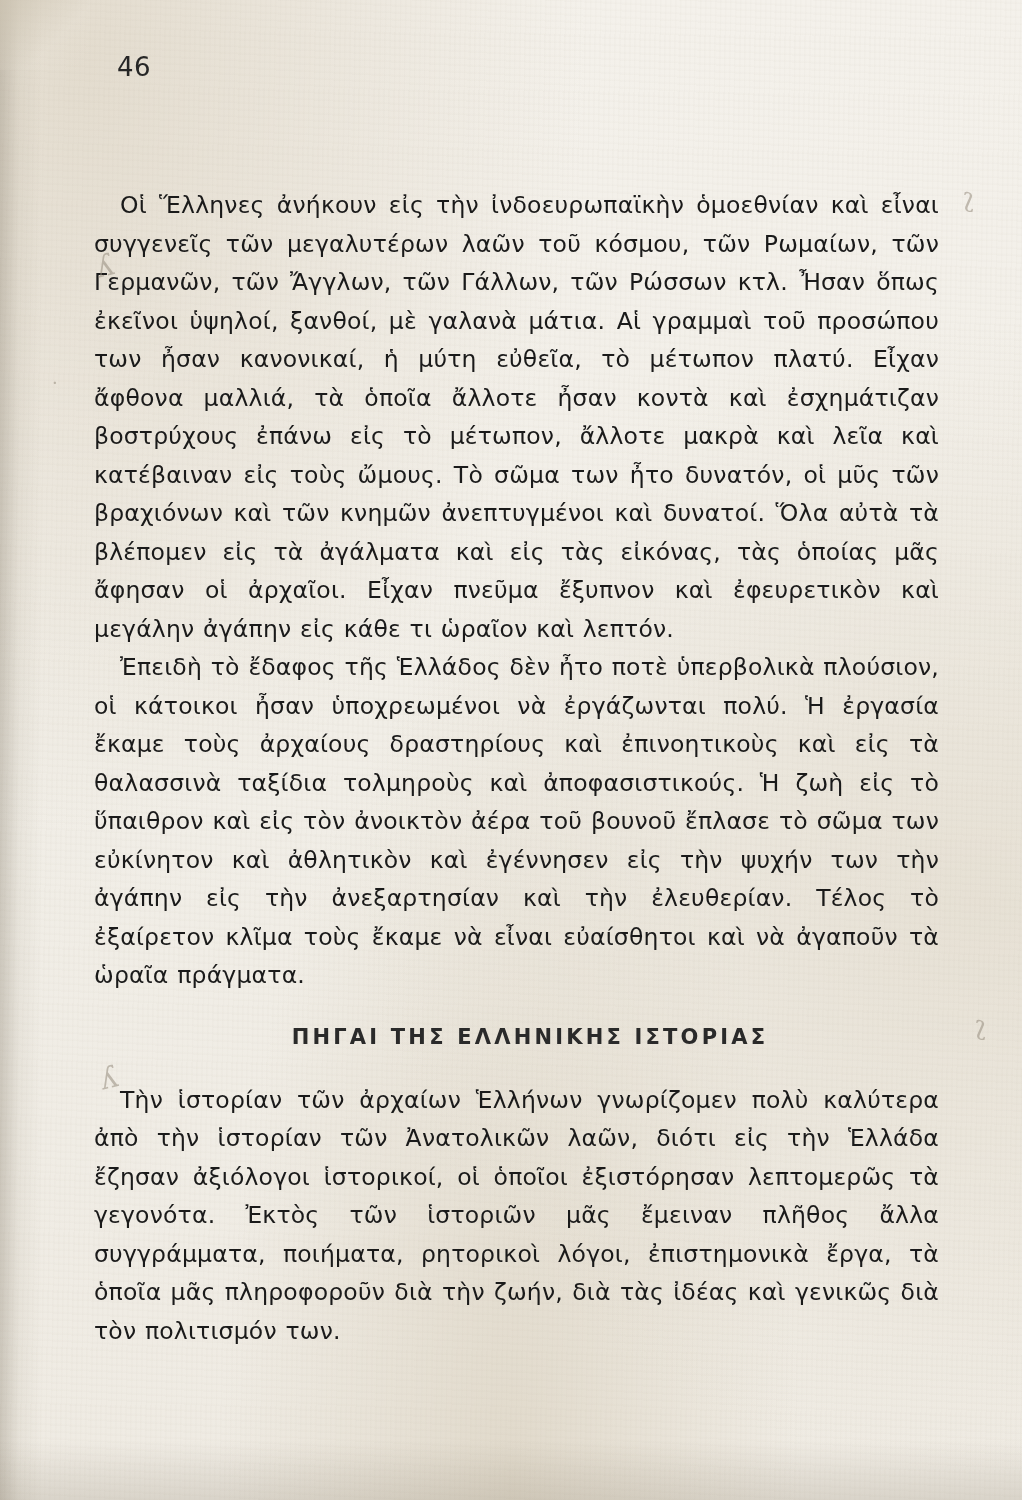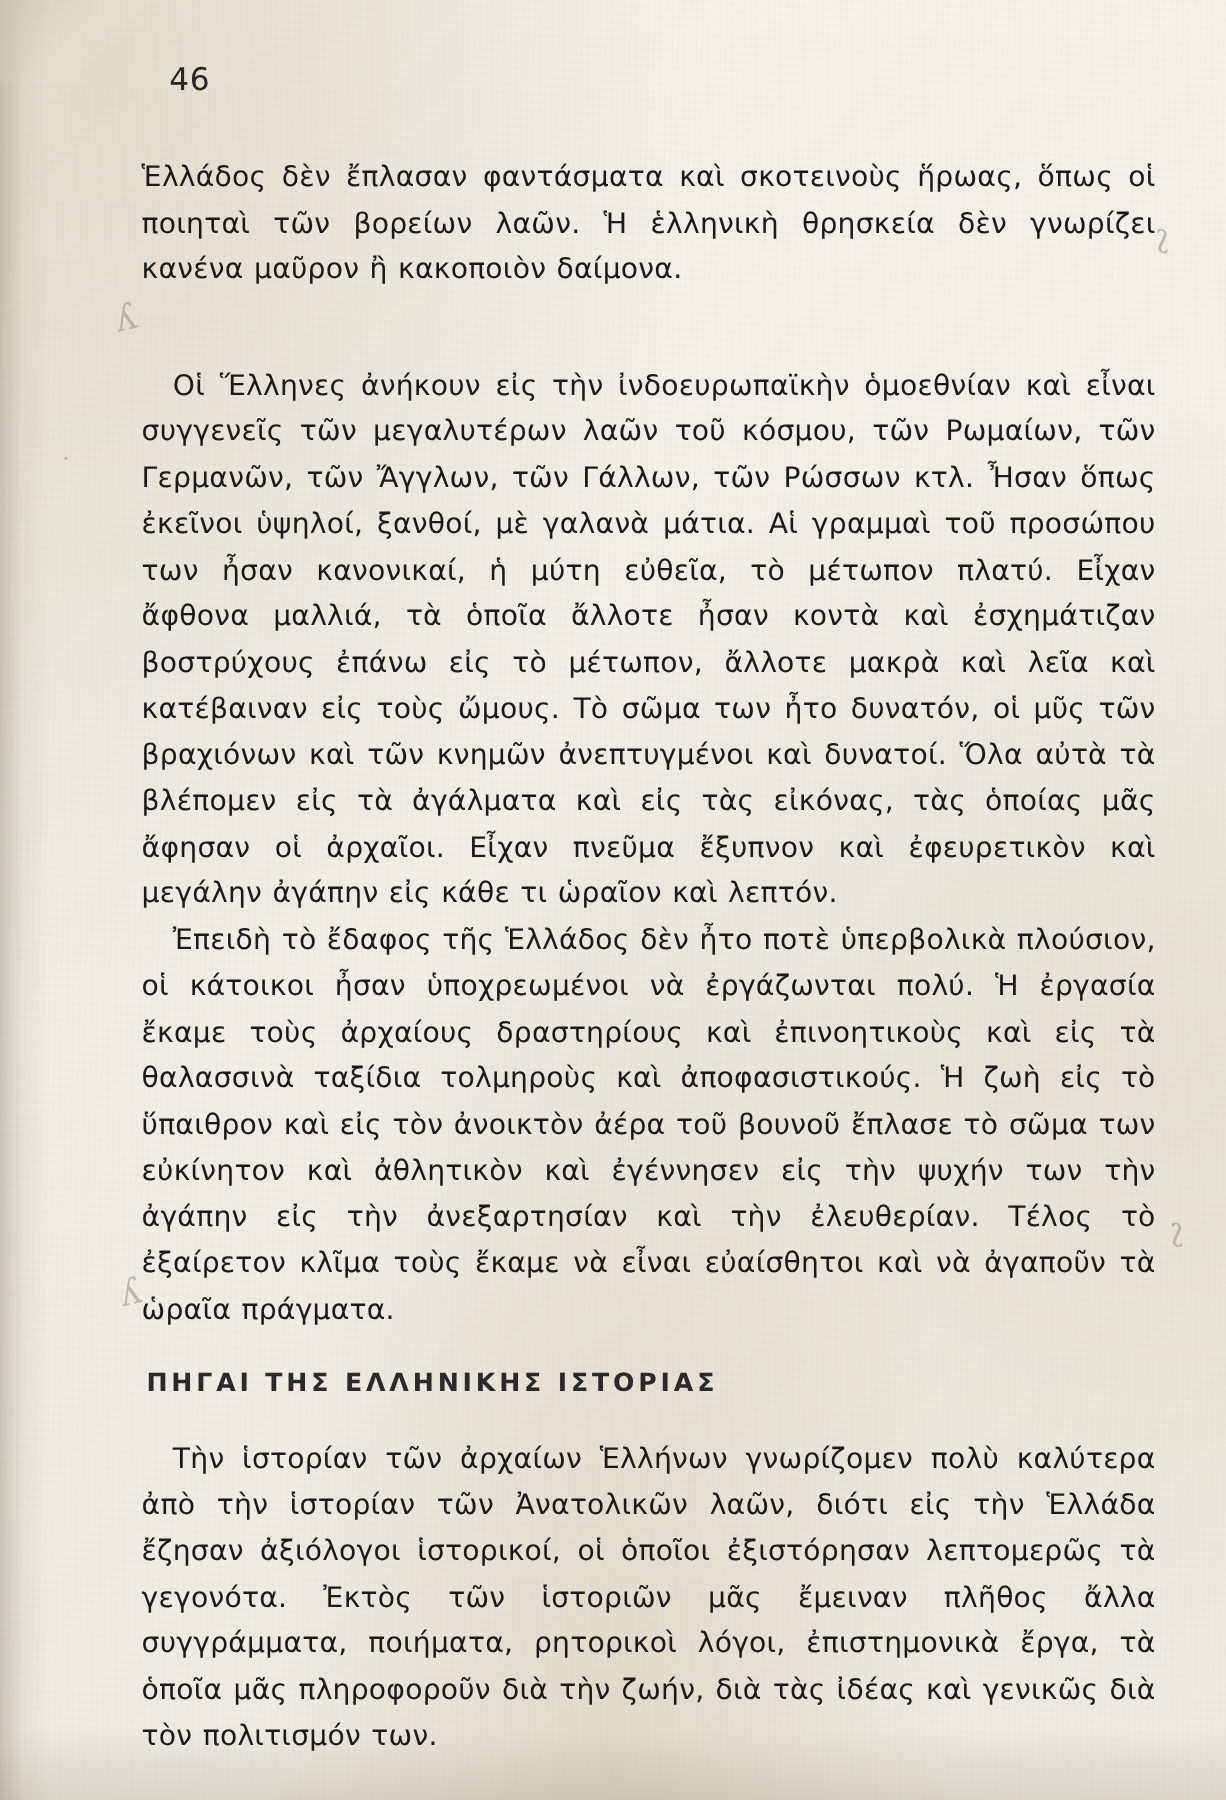--- a/index.html
+++ b/index.html
@@ -37,21 +37,21 @@
     position: absolute;
     top: 0; left: 0;
     width: 42px; height: 100%;
     background: linear-gradient(90deg, rgba(120,110,92,0.30) 0%, rgba(150,140,120,0.10) 45%, rgba(255,255,255,0) 100%);
     pointer-events: none;
   }
 
   .content {
     position: relative;
     z-index: 3;
-    padding: 52px 60px 0 118px;
+    padding: 52px 60px 0 94px;
   }
 
   .folio {
     font-size: 26px;
     letter-spacing: 0.5px;
     color: #262626;
     margin: 0 0 46px 23px;
     font-family: "DejaVu Sans", sans-serif;
   }
 
@@ -71,21 +71,21 @@
 
   .block-gap { height: 26px; }
 
   .heading {
     font-size: 21px;
     letter-spacing: 3.2px;
     color: #2a2a2a;
     margin: 0 0 10px 4px;
     font-family: "DejaVu Sans", sans-serif;
   }
-  .heading.second { margin-top: 4px; }
+  .heading.second { margin-top: 4px; text-align: center; }
 
   
   .mark {
     position: absolute;
     color: rgba(150,140,125,0.55);
     font-size: 30px;
     z-index: 4;
     pointer-events: none;
     font-family: "DejaVu Serif", serif;
   }
@@ -123,21 +123,20 @@
   <span class="mark m1">ʎ</span>
   <span class="mark m2">ʎ</span>
   <span class="mark m3">ʅ</span>
   <span class="mark m4">ʅ</span>
   <span class="mark m5">·</span>
 
   <div class="content">
 
     <div class="folio">46</div>
 
-    <p class="para">Ἑλλάδος δὲν ἔπλασαν φαντάσματα καὶ σκοτεινοὺς ἥρωας, ὅπως οἱ ποιηταὶ τῶν βορείων λαῶν. Ἡ ἑλληνικὴ θρησκεία δὲν γνωρίζει κανένα μαῦρον ἢ κακοποιὸν δαίμονα.</p>
 
     <div class="block-gap"></div>
 
 
     <p class="para indent">Οἱ Ἕλληνες ἀνήκουν εἰς τὴν ἰνδοευρωπαϊκὴν ὁμοεθνίαν καὶ εἶναι συγγενεῖς τῶν μεγαλυτέρων λαῶν τοῦ κόσμου, τῶν Ρωμαίων, τῶν Γερμανῶν, τῶν Ἄγγλων, τῶν Γάλλων, τῶν Ρώσσων κτλ. Ἦσαν ὅπως ἐκεῖνοι ὑψηλοί, ξανθοί, μὲ γαλανὰ μάτια. Αἱ γραμμαὶ τοῦ προσώπου των ἦσαν κανονικαί, ἡ μύτη εὐθεῖα, τὸ μέτωπον πλατύ. Εἶχαν ἄφθονα μαλλιά, τὰ ὁποῖα ἄλλοτε ἦσαν κοντὰ καὶ ἐσχημάτιζαν βοστρύχους ἐπάνω εἰς τὸ μέτωπον, ἄλλοτε μακρὰ καὶ λεῖα καὶ κατέβαιναν εἰς τοὺς ὤμους. Τὸ σῶμα των ἦτο δυνατόν, οἱ μῦς τῶν βραχιόνων καὶ τῶν κνημῶν ἀνεπτυγμένοι καὶ δυνατοί. Ὅλα αὐτὰ τὰ βλέπομεν εἰς τὰ ἀγάλματα καὶ εἰς τὰς εἰκόνας, τὰς ὁποίας μᾶς ἄφησαν οἱ ἀρχαῖοι. Εἶχαν πνεῦμα ἔξυπνον καὶ ἐφευρετικὸν καὶ μεγάλην ἀγάπην εἰς κάθε τι ὡραῖον καὶ λεπτόν.</p>
 
     <p class="para indent">Ἐπειδὴ τὸ ἔδαφος τῆς Ἑλλάδος δὲν ἦτο ποτὲ ὑπερβολικὰ πλούσιον, οἱ κάτοικοι ἦσαν ὑποχρεωμένοι νὰ ἐργάζωνται πολύ. Ἡ ἐργασία ἔκαμε τοὺς ἀρχαίους δραστηρίους καὶ ἐπινοητικοὺς καὶ εἰς τὰ θαλασσινὰ ταξίδια τολμηροὺς καὶ ἀποφασιστικούς. Ἡ ζωὴ εἰς τὸ ὕπαιθρον καὶ εἰς τὸν ἀνοικτὸν ἀέρα τοῦ βουνοῦ ἔπλασε τὸ σῶμα των εὐκίνητον καὶ ἀθλητικὸν καὶ ἐγέννησεν εἰς τὴν ψυχήν των τὴν ἀγάπην εἰς τὴν ἀνεξαρτησίαν καὶ τὴν ἐλευθερίαν. Τέλος τὸ ἐξαίρετον κλῖμα τοὺς ἔκαμε νὰ εἶναι εὐαίσθητοι καὶ νὰ ἀγαποῦν τὰ ὡραῖα πράγματα.</p>
 
     <div class="block-gap"></div>
 

